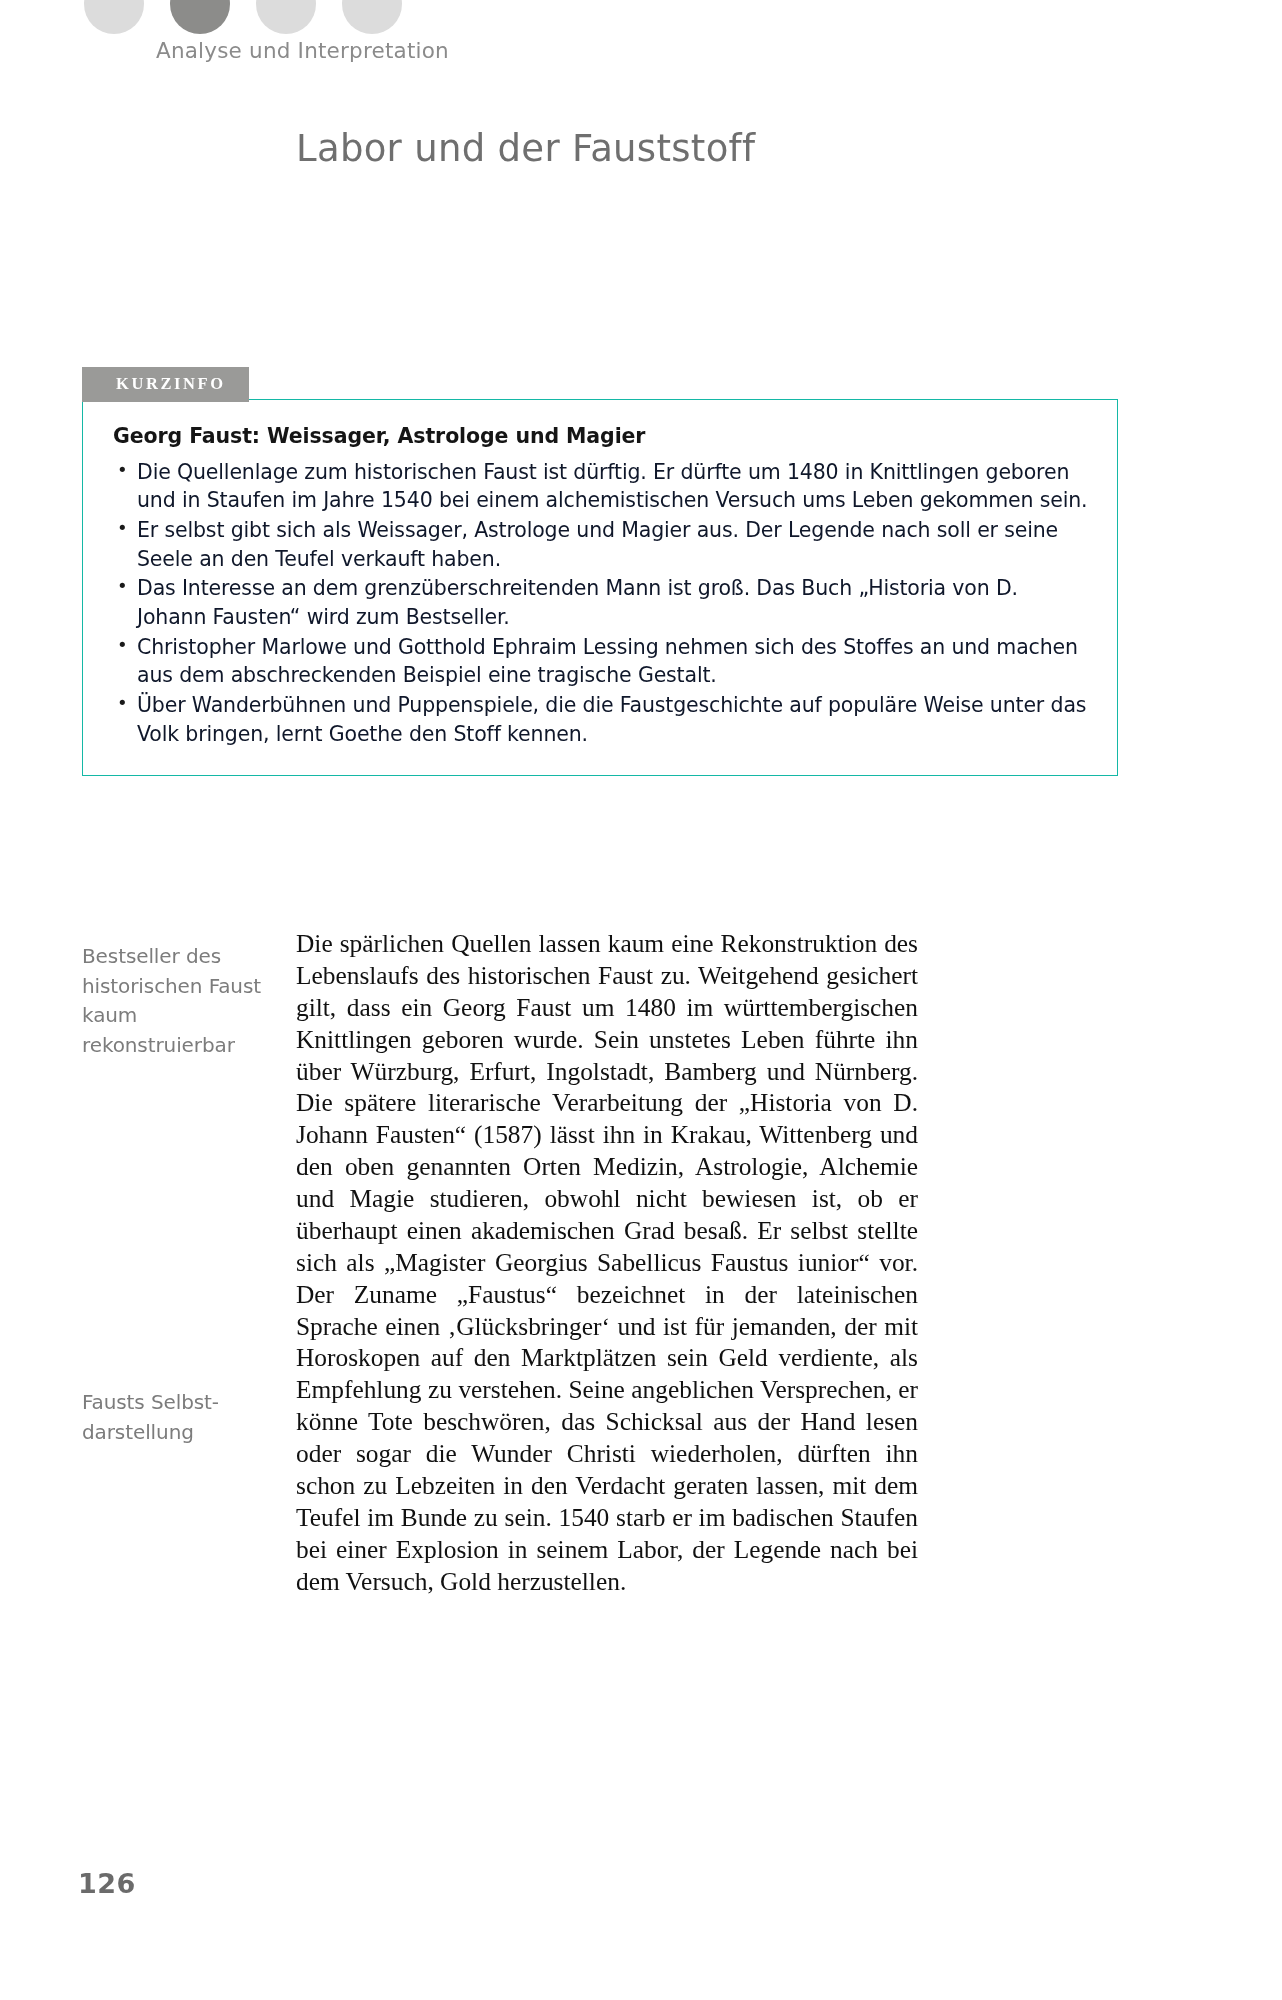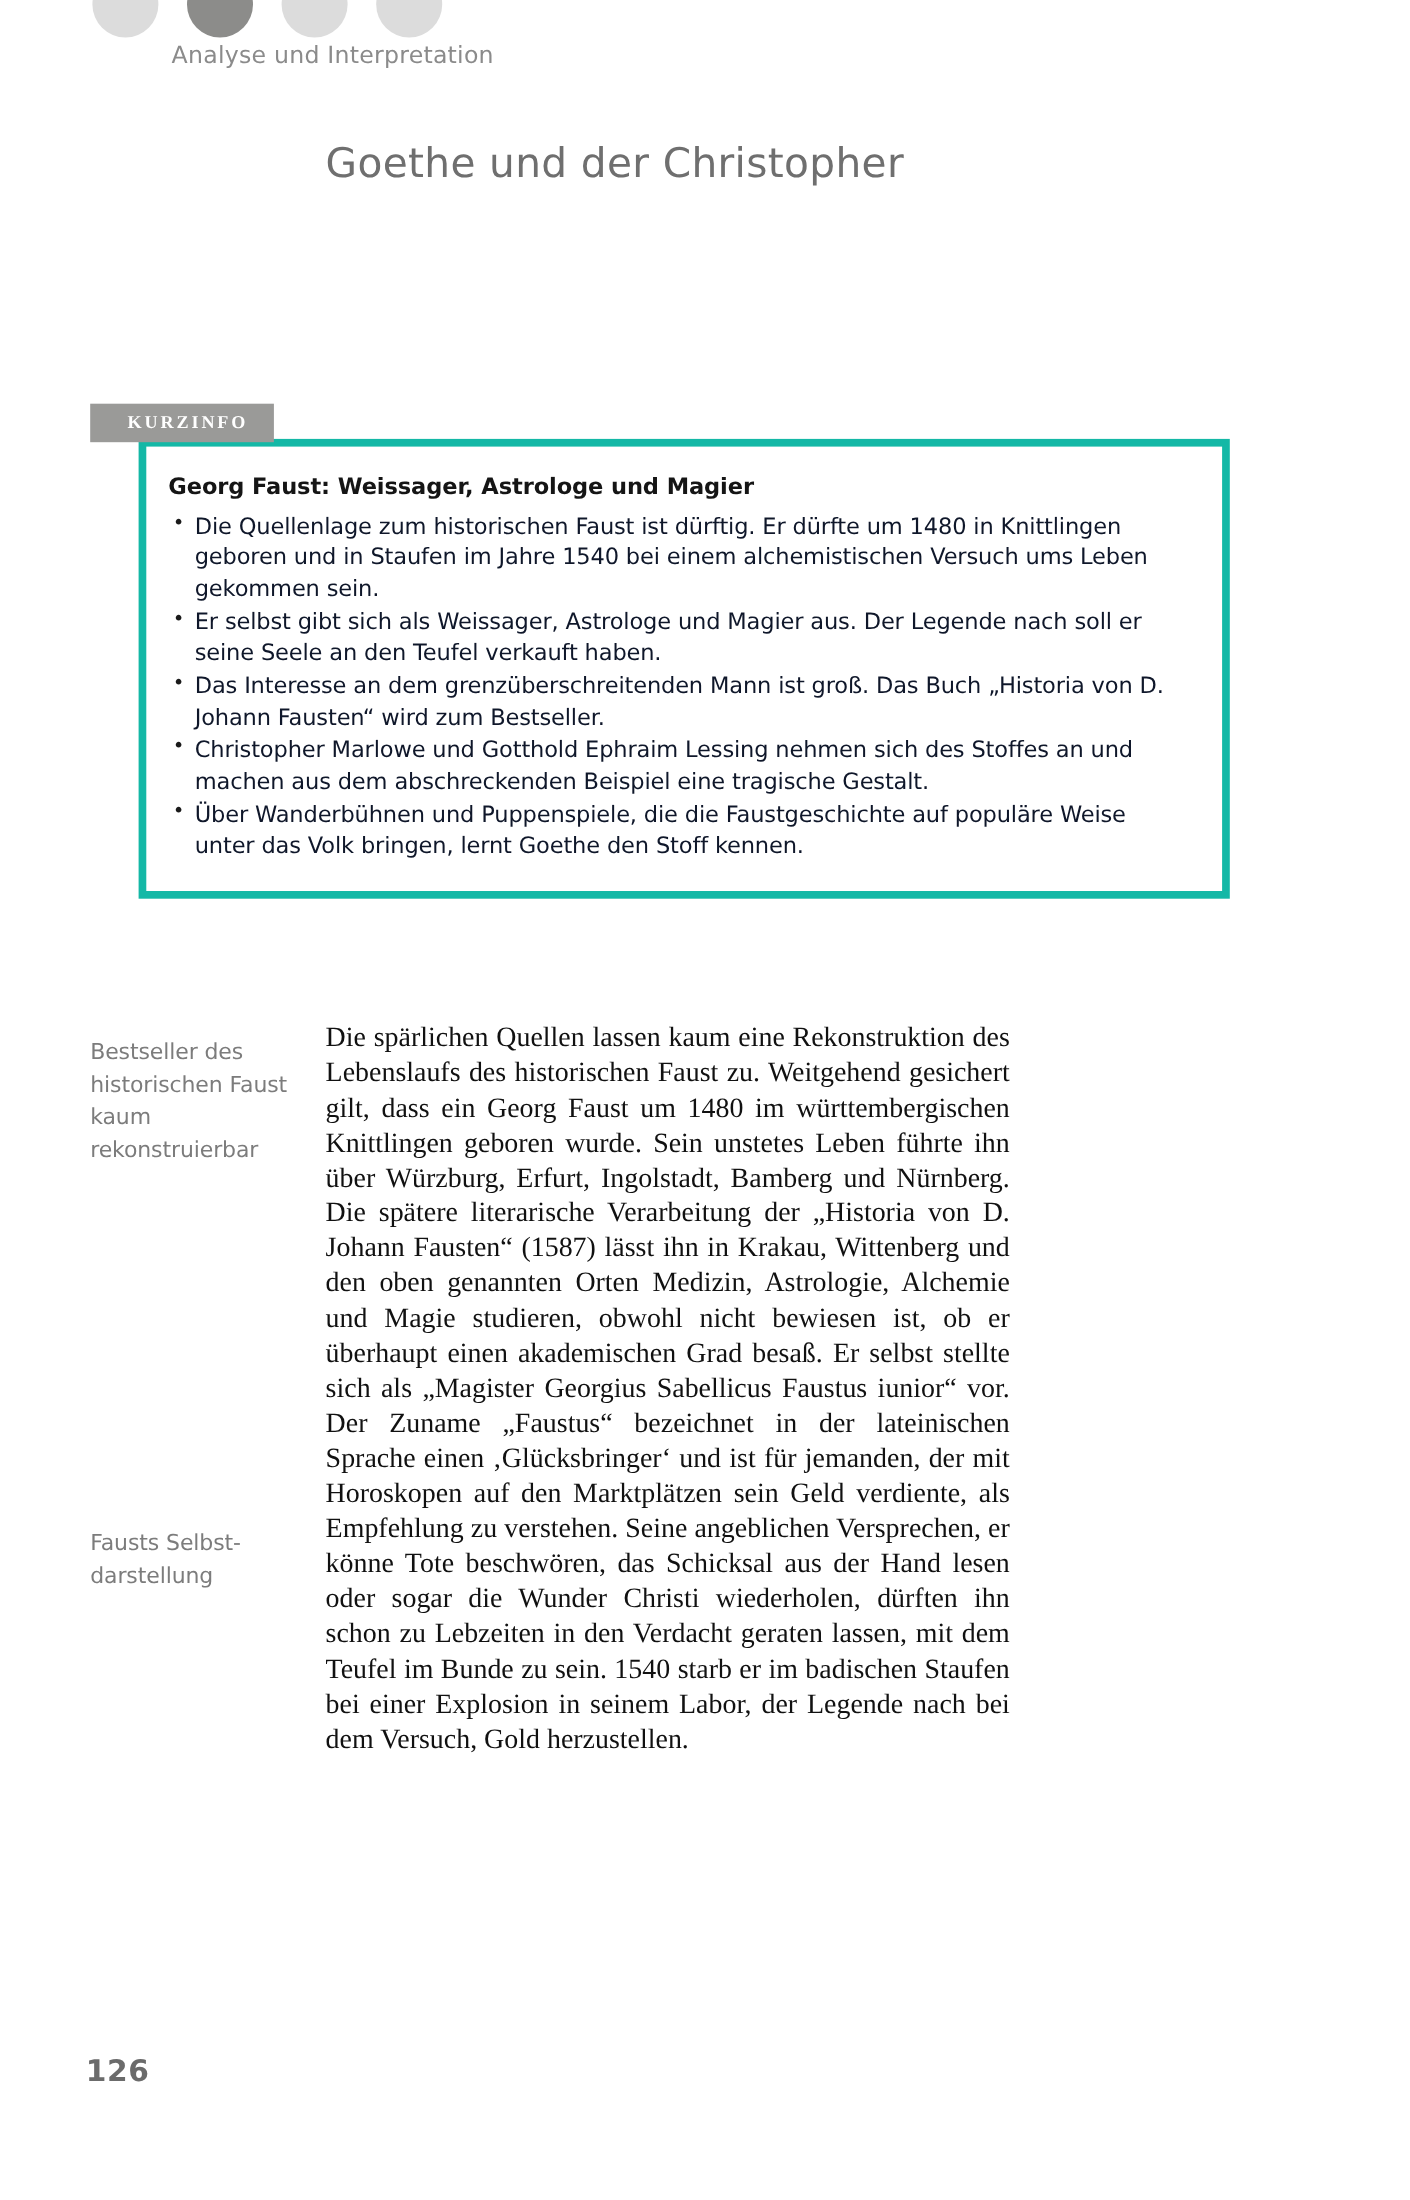--- a/index.html
+++ b/index.html
@@ -99,26 +99,25 @@
     font-family: Liberation Serif, serif;
     font-weight: 700;
     font-size: 16.5px;
     letter-spacing: 2.6px;
     padding: 9px 23px 9px 34px;
     position: relative;
     z-index: 2;
     line-height: 1;
   }
   .info-box {
-    border: 7px solid #14b8a6;
+    border: 1px solid #14b8a6;
     margin-top: -3px;
-    padding: 24px 28px 26px 18px;
+    padding: 24px 28px 26px 28px;
     background: #fff;
     box-sizing: border-box;
-    margin-left: 44px;
   }
   .info-head {
     font-family: "DejaVu Sans", sans-serif;
     font-weight: 700;
     font-size: 20.5px;
     color: #151515;
     margin: 0 0 10px 2px;
     letter-spacing: -.1px;
   }
   ul.info-list {
@@ -201,21 +200,21 @@
     <div class="dot-row">
       <span class="dot"></span>
       <span class="dot active"></span>
       <span class="dot"></span>
       <span class="dot"></span>
     </div>
     <div class="runhead-label">Analyse und Interpretation</div>
   </div>
 
   <div class="title-block">
-    <h1 class="chapter-title">Goethe und der Christopher</h1>
+    <h1 class="chapter-title">Labor und der Fauststoff</h1>
   </div>
 
   <div class="info-wrap">
     <div class="info-tab">KURZINFO</div>
     <div class="info-box">
       <div class="info-head">Georg Faust: Weissager, Astrologe und Magier</div>
       <ul class="info-list">
         <li>Die Quellenlage zum historischen Faust ist dürftig. Er dürfte um 1480 in Knittlingen geboren und in Staufen im Jahre 1540 bei einem alchemistischen Versuch ums Leben gekommen sein.</li>
         <li>Er selbst gibt sich als Weissager, Astrologe und Magier aus. Der Legende nach soll er seine Seele an den Teufel verkauft haben.</li>
         <li>Das Interesse an dem grenzüberschreitenden Mann ist groß. Das Buch „Historia von D. Johann Fausten“ wird zum Bestseller.</li>

